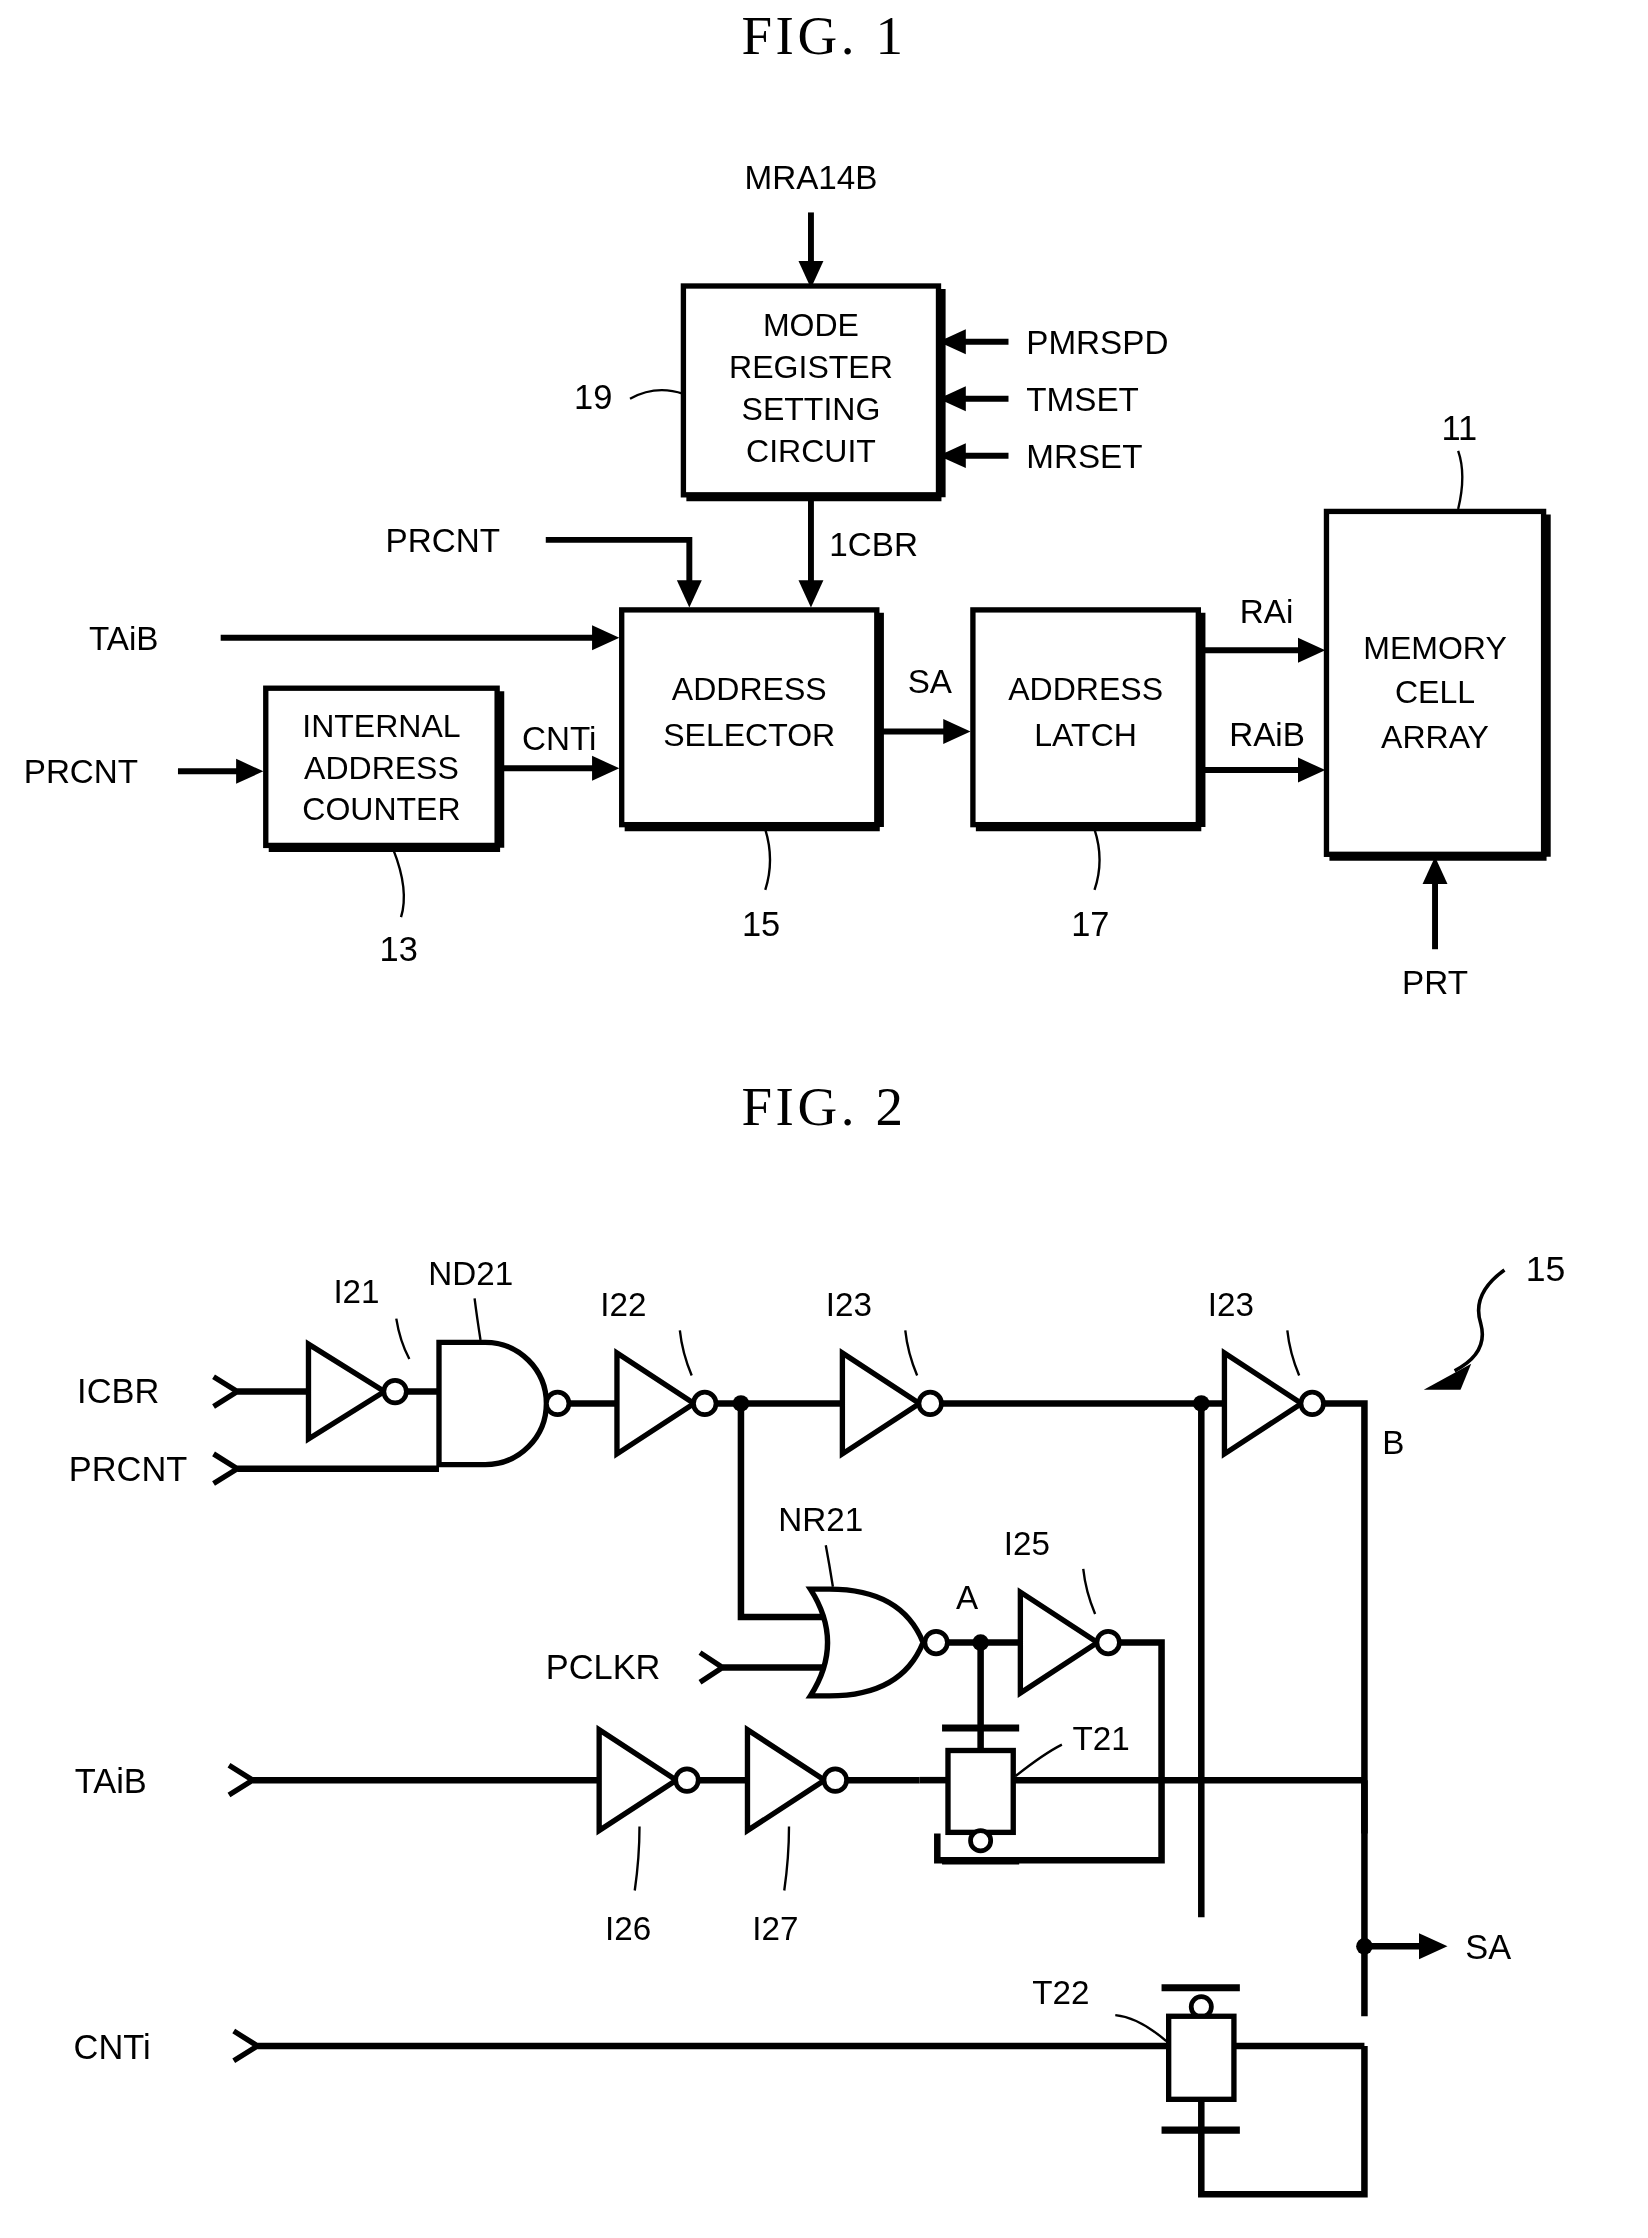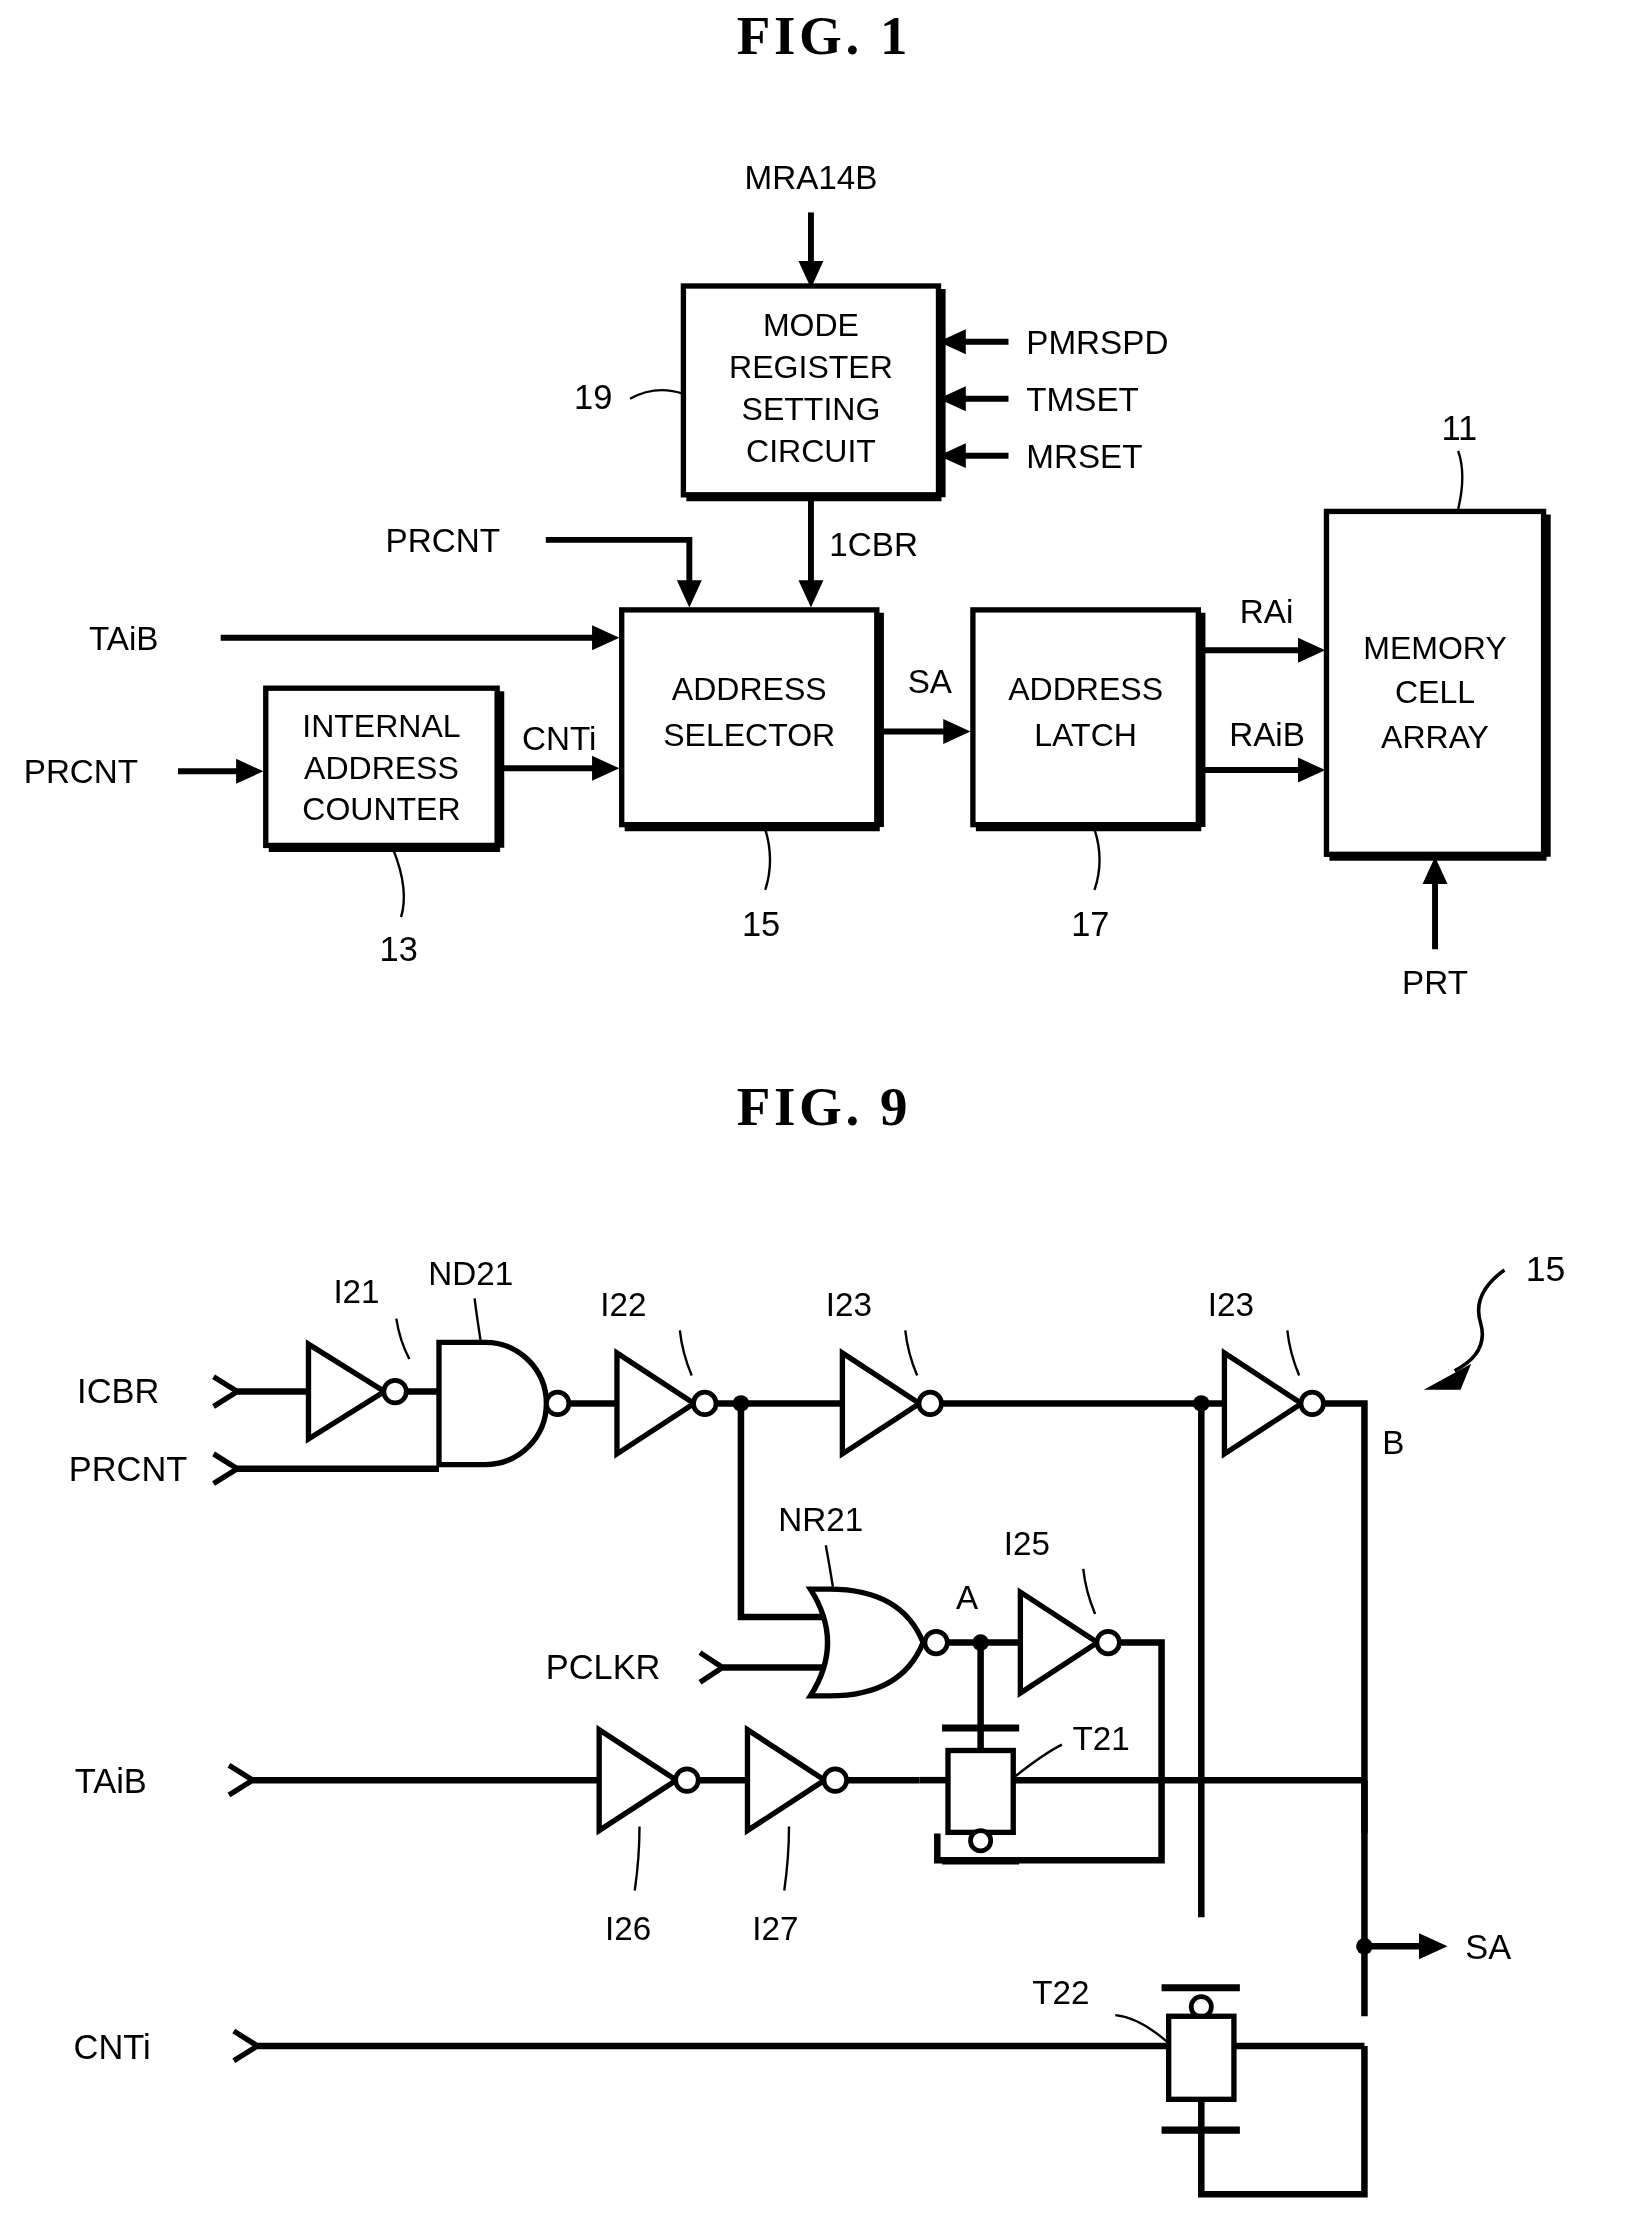--- a/index.html
+++ b/index.html
@@ -22,21 +22,20 @@
     background: #ffffff;
   }
   .fig-title {
     position: absolute;
     width: 100%;
     text-align: center;
     font-family: "Liberation Serif", serif;
     font-size: 55px;
     letter-spacing: 3.6px;
     color: #000;
-    font-weight: bold;
   }
   #fig1-title { top: 3.6px; }
   #fig2-title { top: 1075px; }
 
   svg { display: block; }
   .svg-layer {
     position: absolute;
     left: 0;
     top: 0;
   }
@@ -222,21 +221,21 @@
     </g>
 
     <g>
       <path class="wire" style="stroke-width:10" d="M2419 1600 L2419 1470"></path>
       <polygon points="2419,1444 2398,1490 2440,1490" fill="#000"></polygon>
       <text class="lbl" x="2419" y="1675" font-size="56" text-anchor="middle">PRT</text>
     </g>
 
   </svg>
 
-  <div class="fig-title" id="fig2-title">FIG.  9</div>
+  <div class="fig-title" id="fig2-title">FIG.  2</div>
 
   <svg class="svg-layer" id="fig2-svg" width="1648" height="1082" viewBox="0 0 2778 1823" style="top:1157px;">
 
     <g>
       <text class="lbl" x="130" y="415" font-size="58" text-anchor="start">ICBR</text>
       <polyline class="wire" style="stroke-width:9" points="360,370 400,395 360,420"></polyline>
       <path class="wire" style="stroke-width:11" d="M400 395 L520 395"></path>
     </g>
     <g>
       <text class="lbl" x="116" y="545" font-size="58" text-anchor="start">PRCNT</text>

